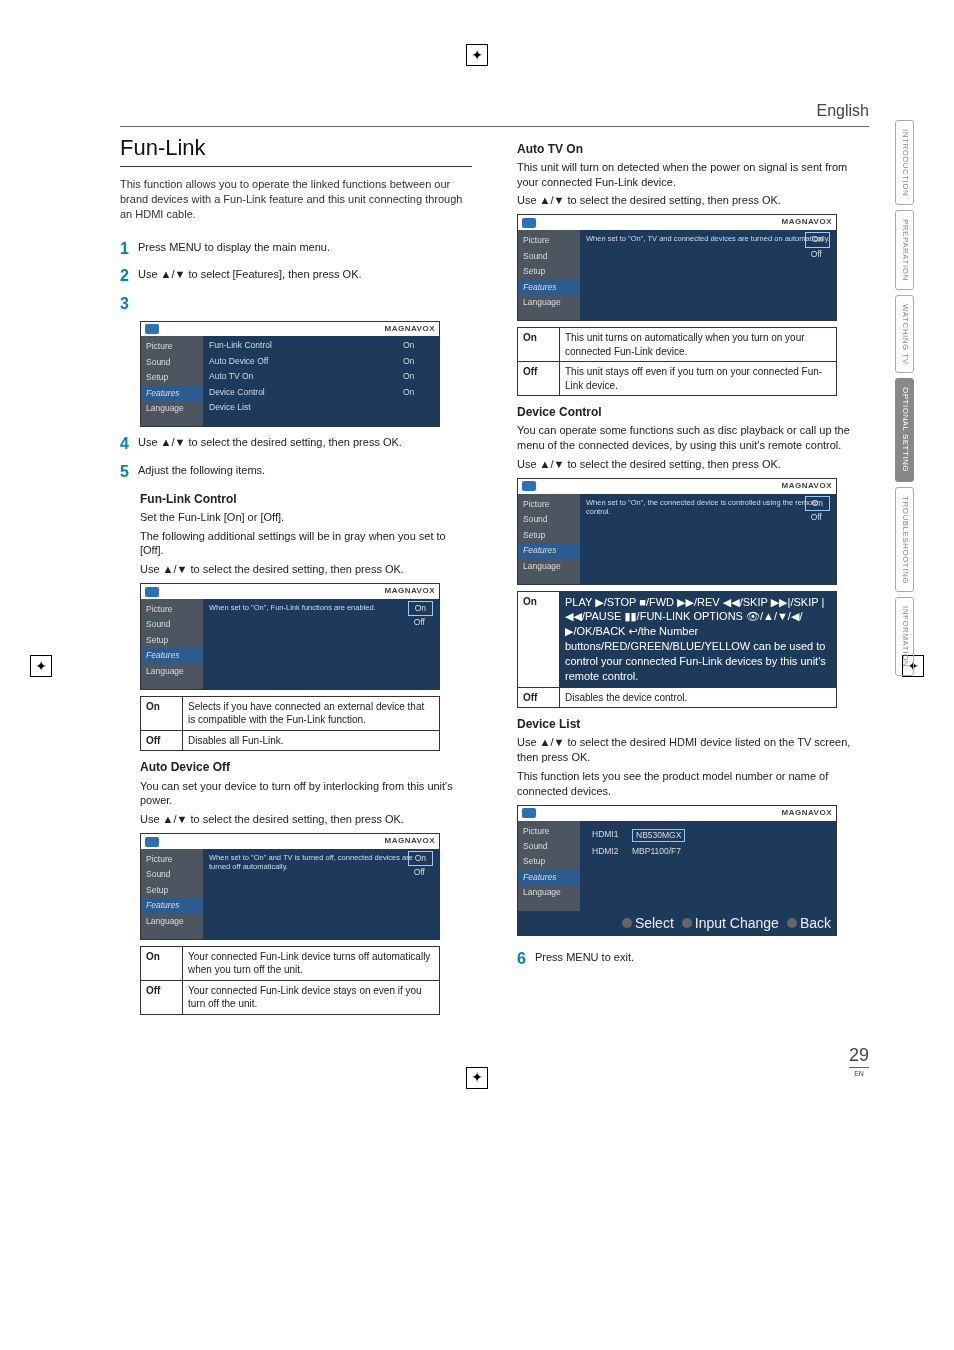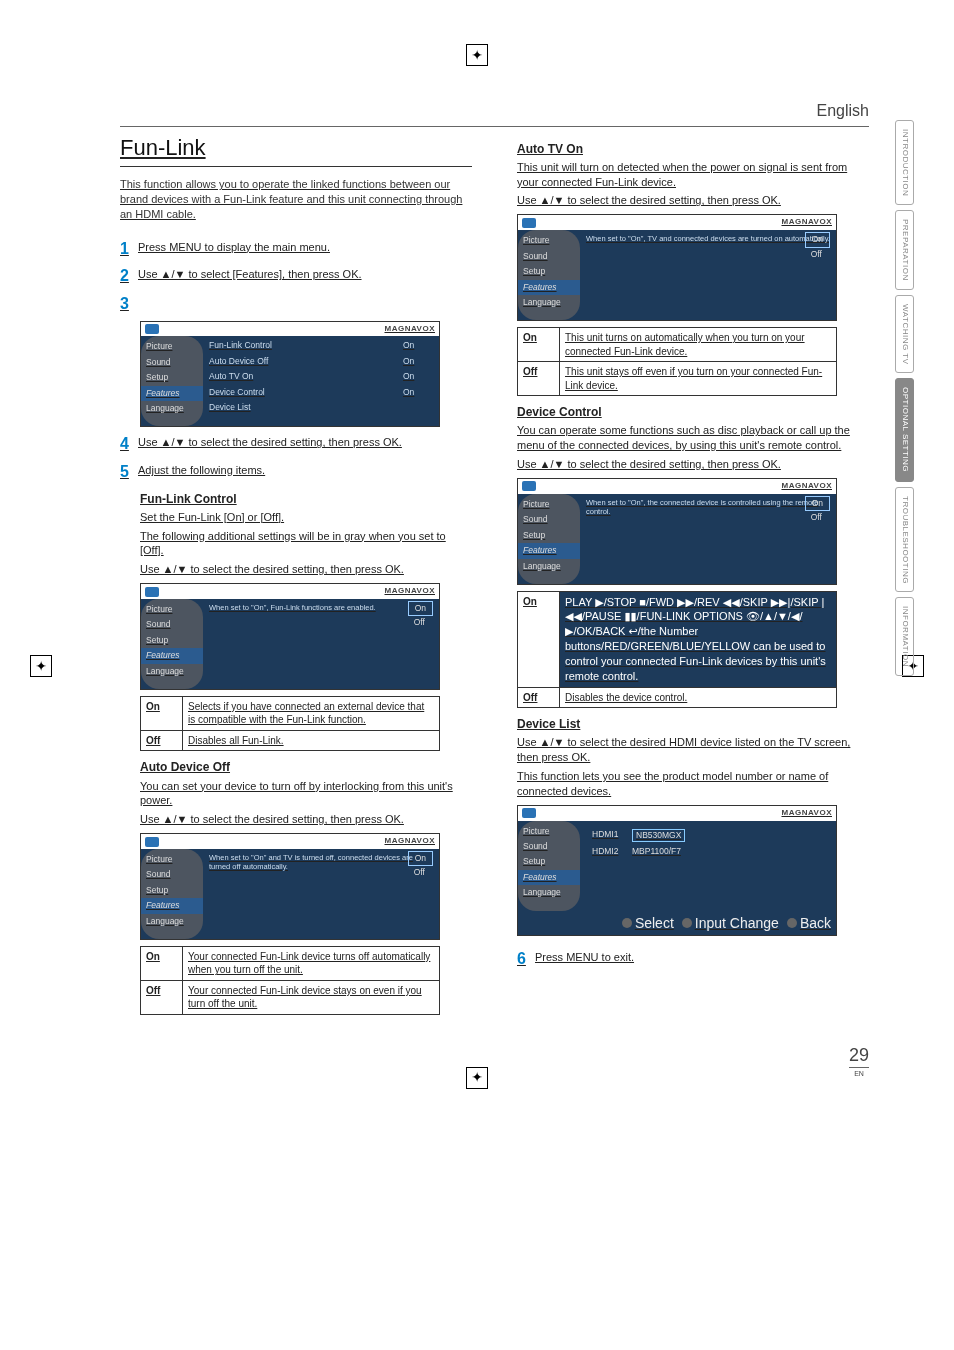--- a/index.html
+++ b/index.html
@@ -16,21 +16,21 @@
   .page { padding: 100px 85px 40px 120px; position: relative; }
   .lang-header {
     text-align: right;
     color: #444;
     font-size: 16px;
     border-bottom: 1px solid #666;
     padding-bottom: 4px;
     margin-bottom: 6px;
     font-weight: 300;
   }
-  .columns { display: flex; gap: 45px; text-decoration: underline; }
+  .columns { display: flex; gap: 45px; }
   .col { flex: 1; min-width: 0; }
   h1.section-title {
     font-size: 22px;
     font-weight: normal;
     border-bottom: 1px solid #333;
     padding-bottom: 4px;
     margin-bottom: 10px;
     color: #111;
   }
   .intro { margin-bottom: 16px; color: #333; }
@@ -54,21 +54,21 @@
     border: 1px solid #333;
     background: #15803d;
     font-size: 8.5px;
     color: #ddd;
     width: 300px;
   }
   .scr-top { background: #fff; display:flex; align-items:center; padding:2px 4px; }
   .scr-logo { width:14px; height:10px; background:#2a72b5; border-radius:2px; margin-right:auto;}
   .scr-brand { color:#444; font-size:8px; font-weight:bold; letter-spacing:0.5px;}
   .scr-body { display:flex; background:#1d3a5a; min-height:90px; }
-  .scr-side { background:#4d5560; width:62px; padding:3px 0;border-radius:18px; }
+  .scr-side { background:#4d5560; width:62px; padding:3px 0; }
   .scr-side div { padding:2px 5px; color:#ddd; font-size:8.5px; }
   .scr-side .active { background:#2b5b8f; font-style:italic; }
   .scr-main { flex:1; position:relative; }
   .scr-list { padding:2px 0; }
   .scr-row { display:flex; padding:2px 6px; font-size:8.5px;}
   .scr-row .lbl { flex:1; color:#cde; }
   .scr-row .val { color:#cde; width:30px; text-align:left;}
   .scr-desc { padding:4px 6px; font-size:7.5px; color:#cde; line-height:1.2;}
   .scr-opts { position:absolute; top:2px; right:6px; font-size:8.5px;}
   .scr-opts div { padding:1px 6px;}

